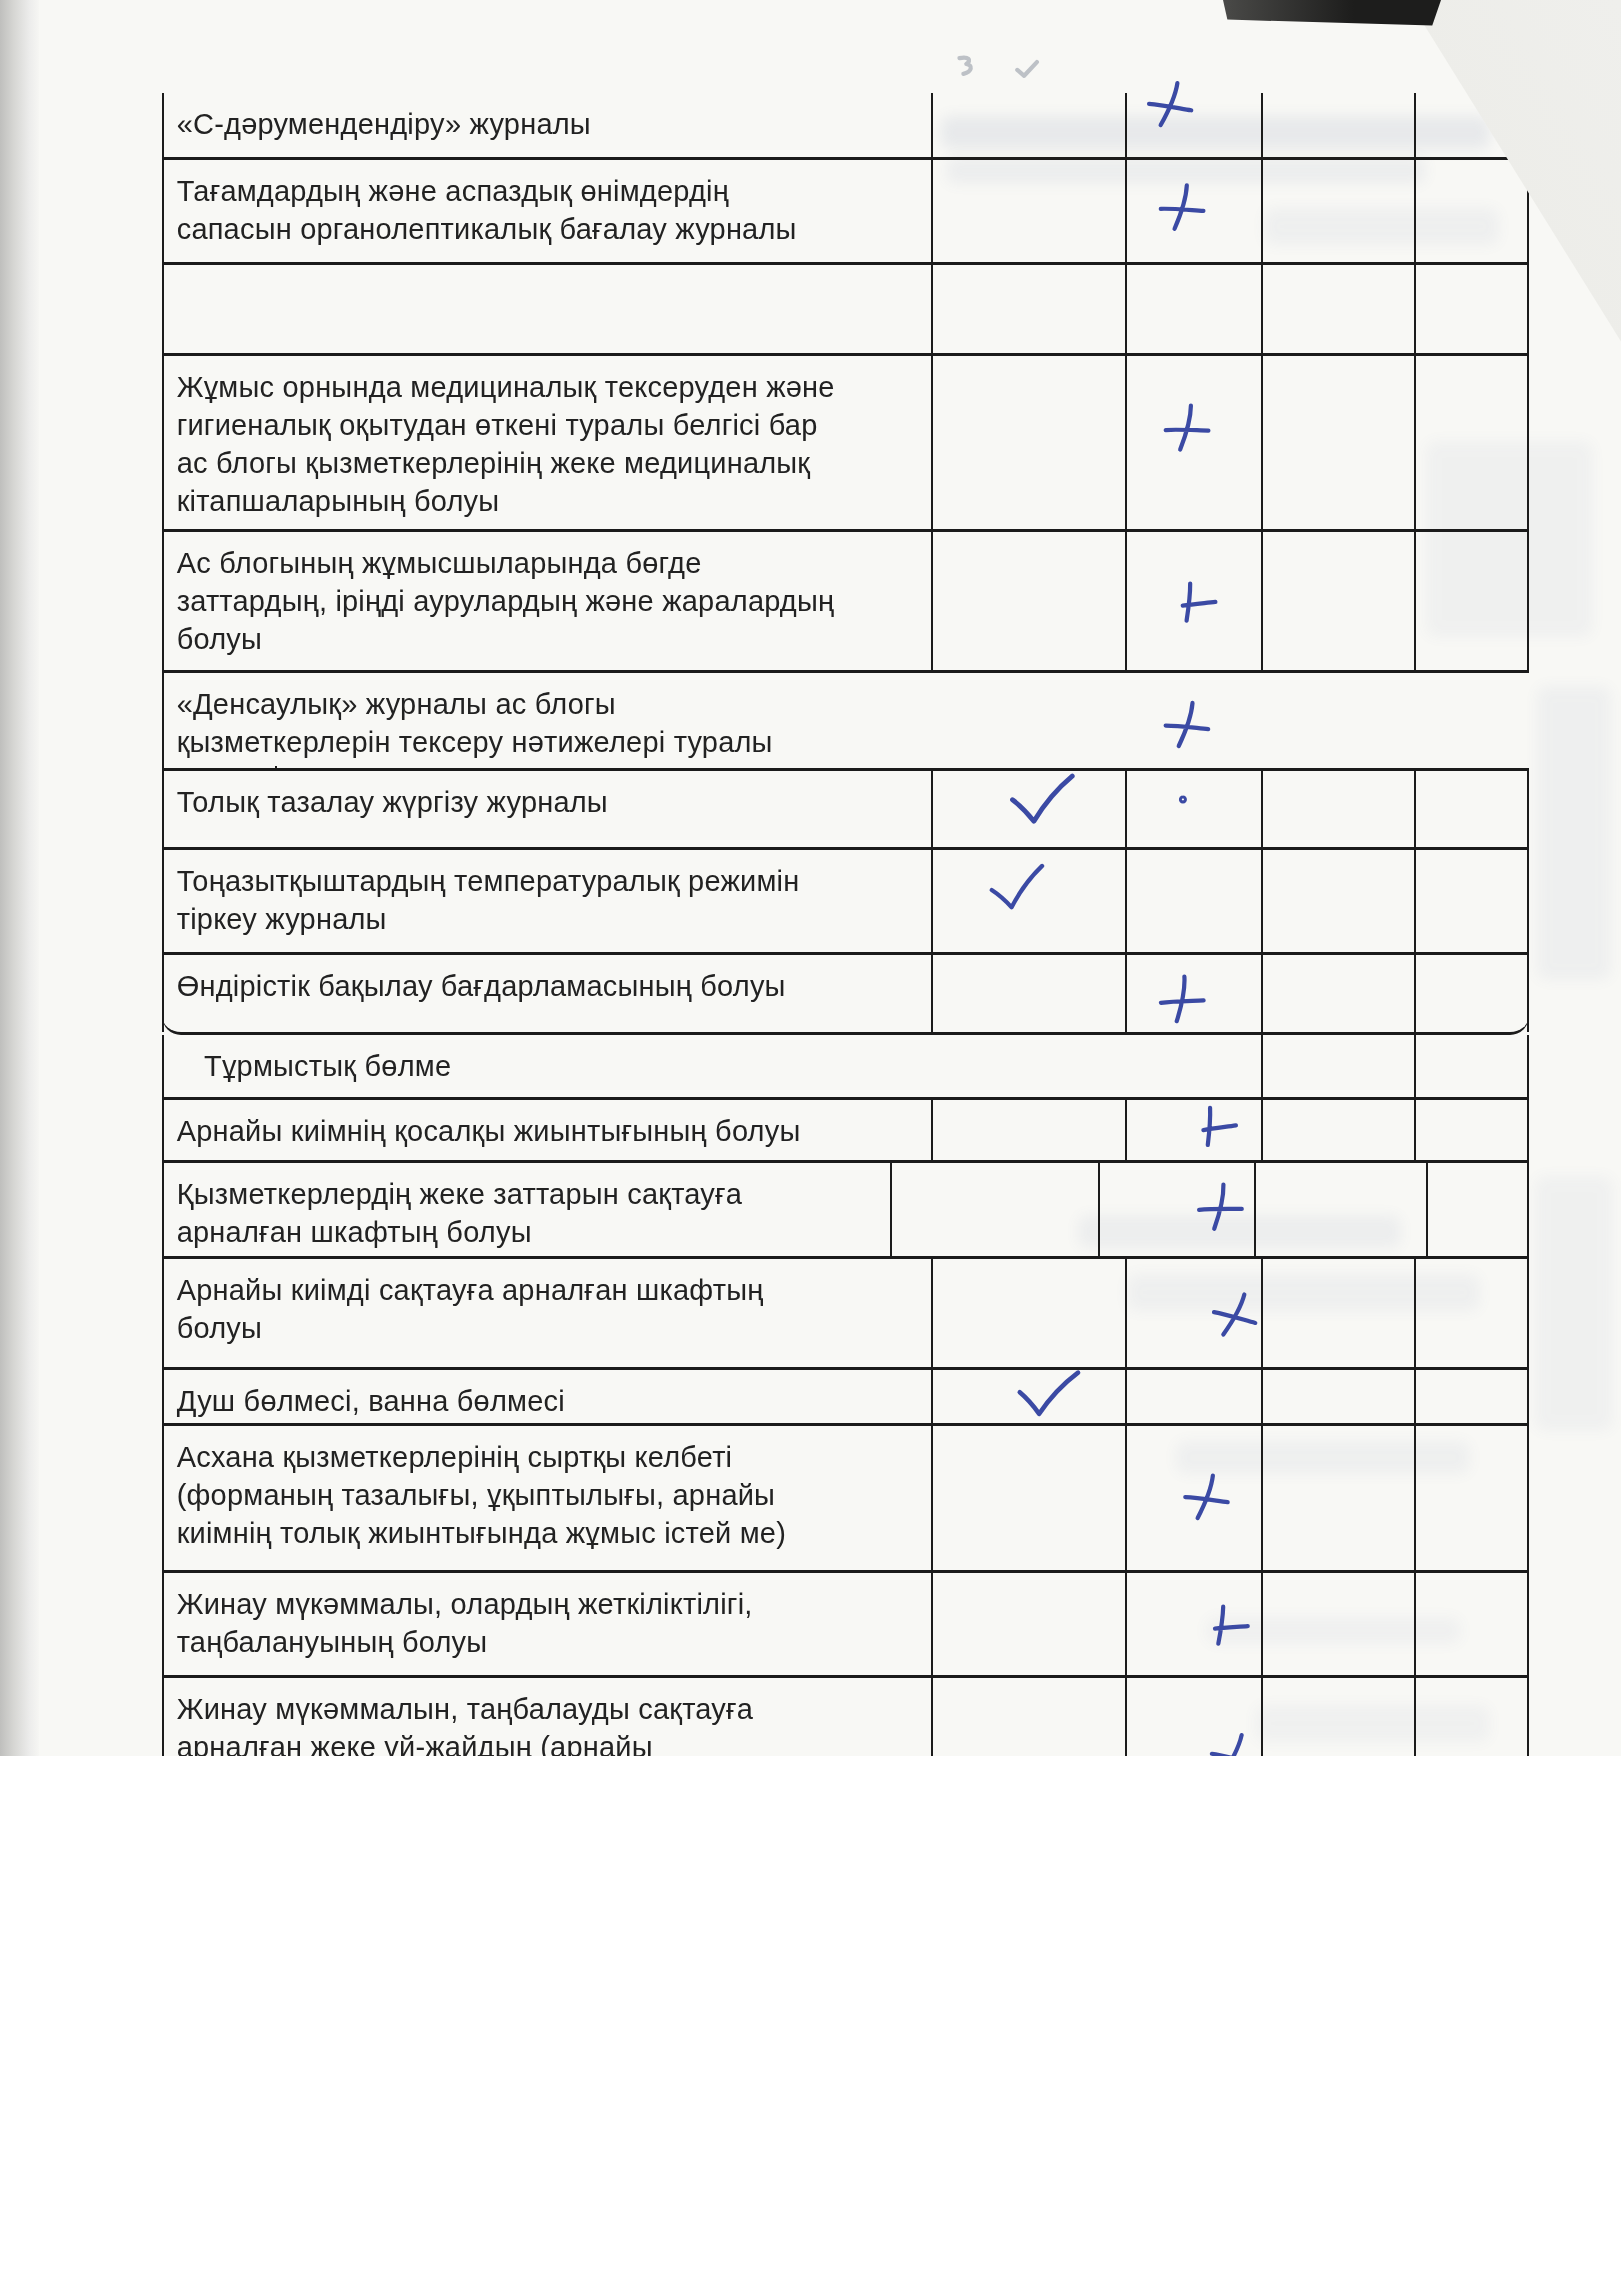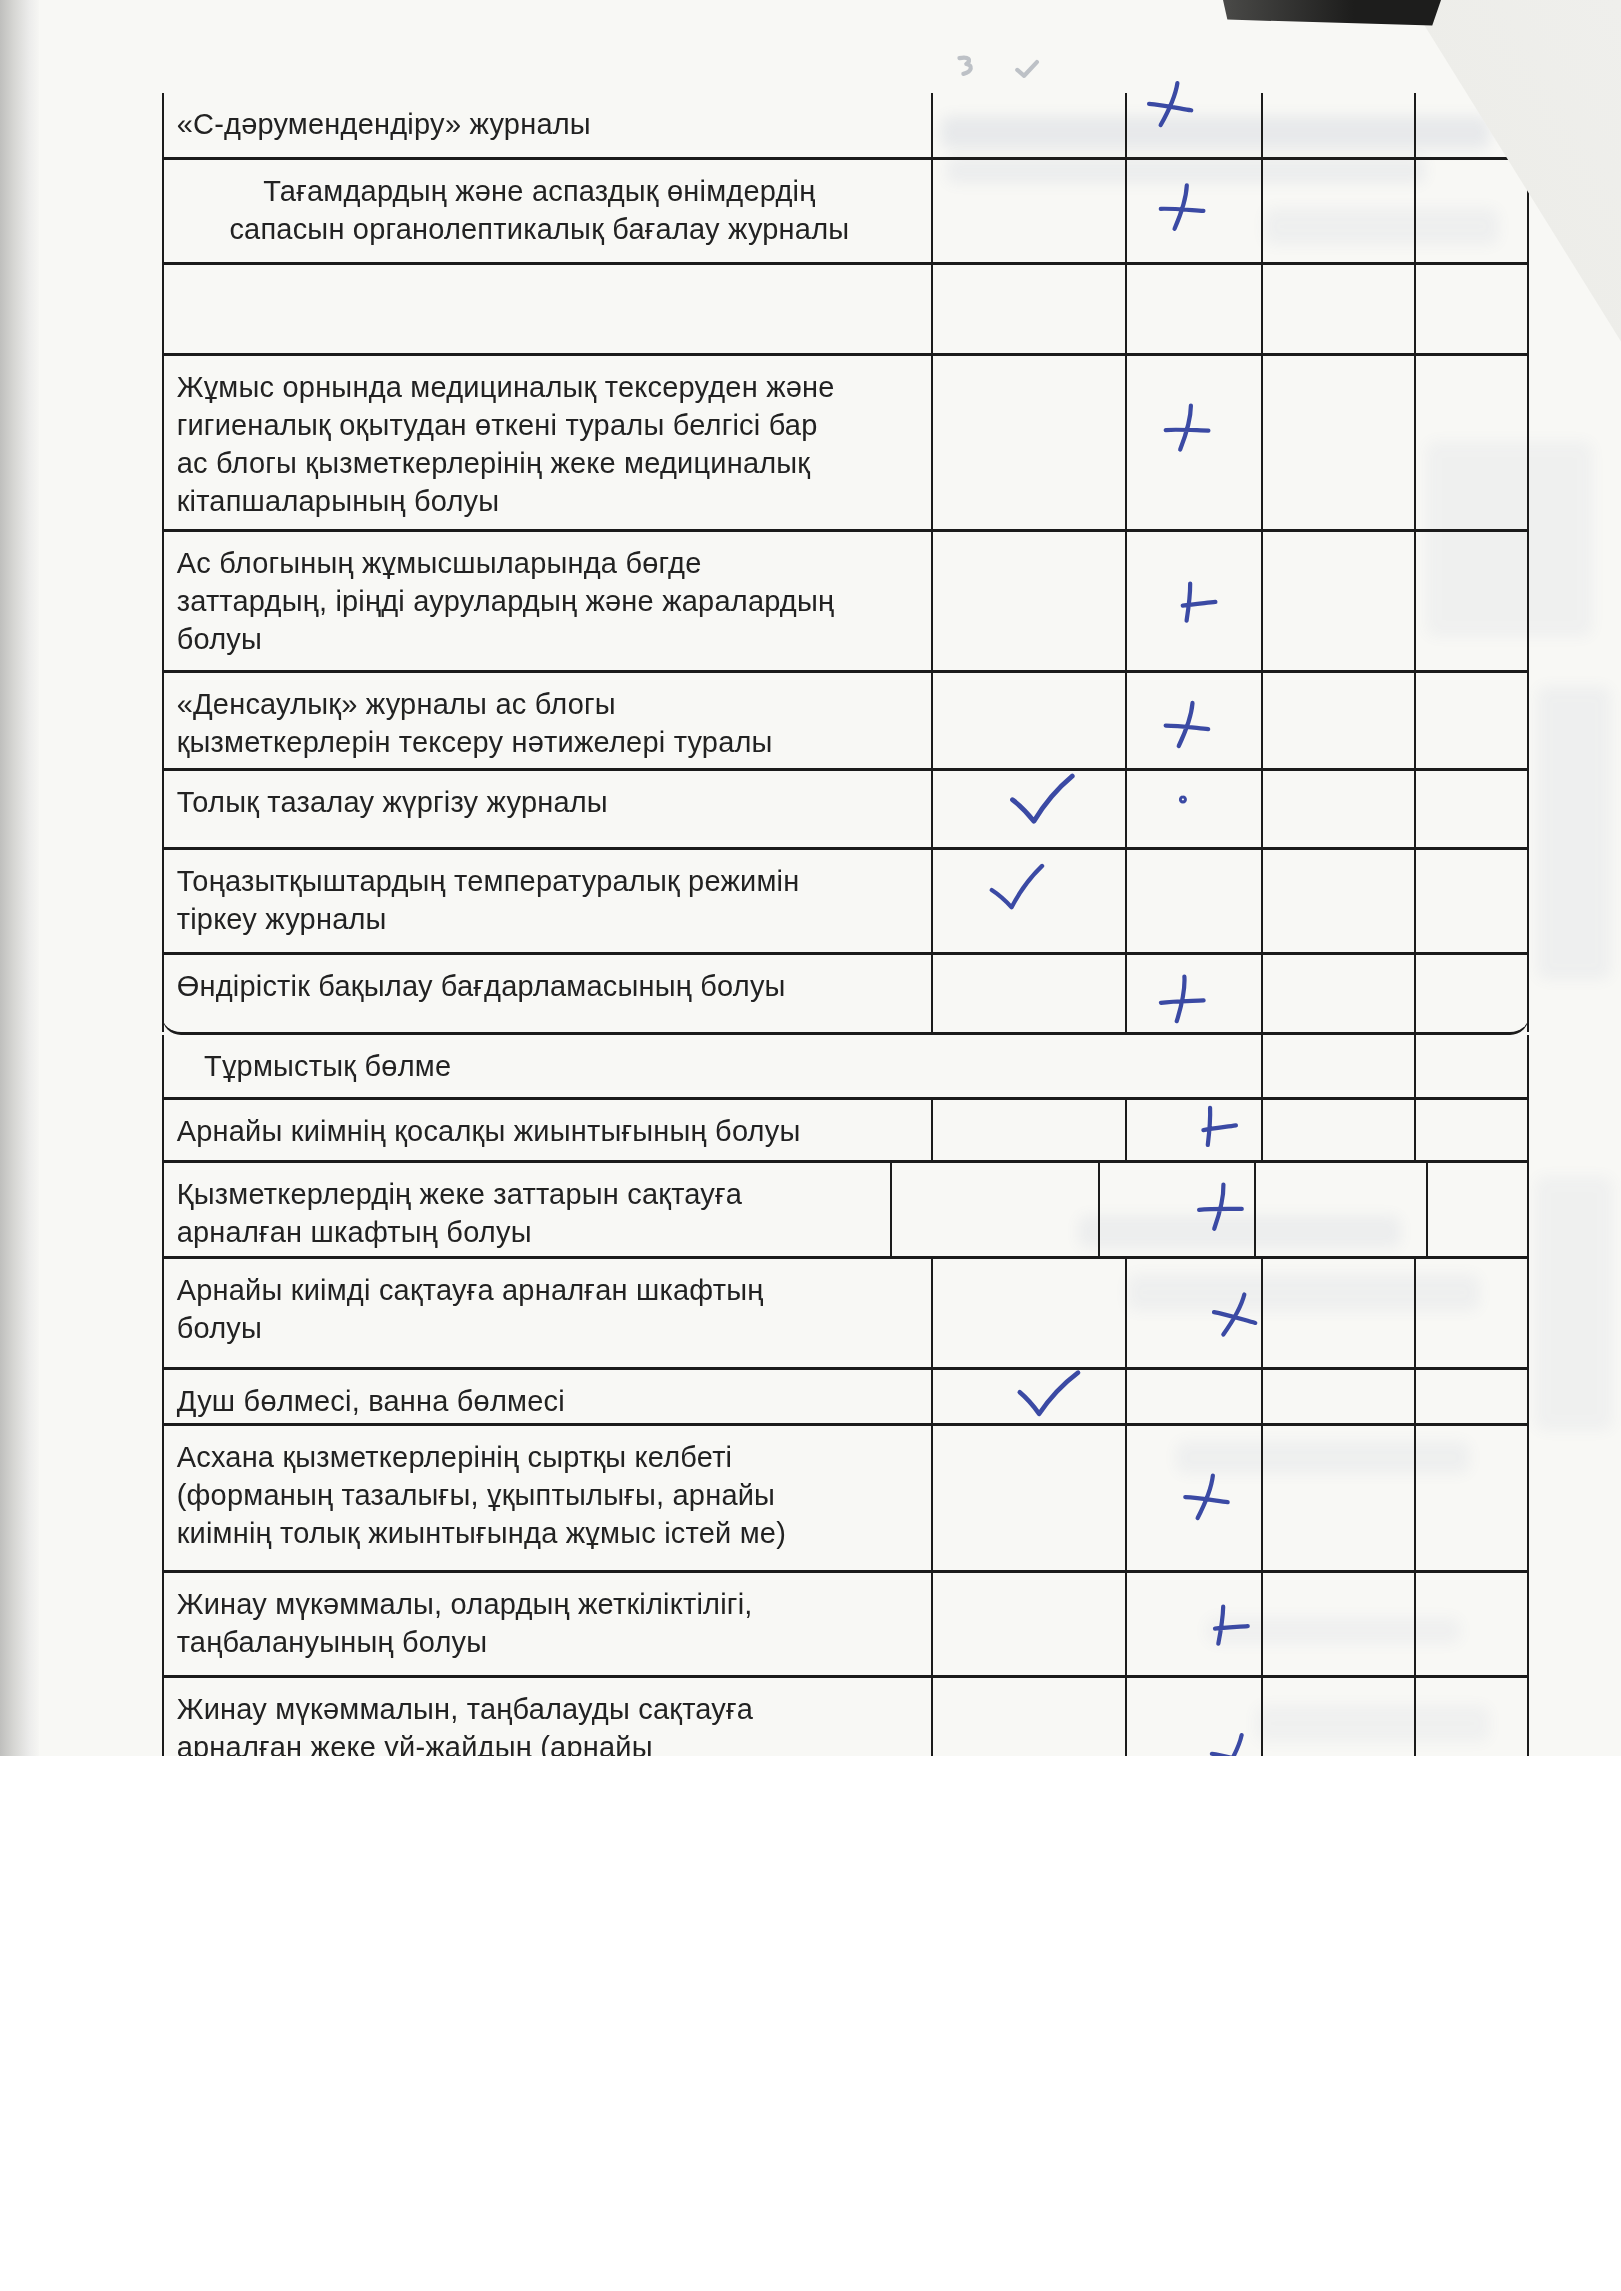--- a/index.html
+++ b/index.html
@@ -58,21 +58,21 @@
   <div class="doc-table">
       <div class="t-row" style="height: 67px;">
         <div class="cell label">
           <span>«С-дәрумендендіру» журналы</span>
         </div>
         <div class="cell c1"></div>
         <div class="cell c2"></div>
         <div class="cell c3"></div>
         <div class="cell c4 last"></div>
       </div>
-      <div class="t-row" style="height: 105px; text-align: center;">
+      <div class="t-row" style="height: 105px;">
         <div class="cell label">
           <span>Тағамдардың және аспаздық өнімдердің
 сапасын органолептикалық бағалау журналы</span>
         </div>
         <div class="cell c1"></div>
         <div class="cell c2"></div>
         <div class="cell c3"></div>
         <div class="cell c4 last"></div>
       </div>
       <div class="t-row" style="height: 91px;">
@@ -100,21 +100,21 @@
         <div class="cell label">
           <span>Ас блогының жұмысшыларында бөгде
 заттардың, іріңді аурулардың және жаралардың
 болуы</span>
         </div>
         <div class="cell c1"></div>
         <div class="cell c2"></div>
         <div class="cell c3"></div>
         <div class="cell c4 last"></div>
       </div>
-      <div class="t-row" style="height: 98px;">
+      <div class="t-row" style="height: 98px; flex-direction: column;">
         <div class="cell label">
           <span>«Денсаулық» журналы ас блогы
 қызметкерлерін тексеру нәтижелері туралы</span>
         </div>
         <div class="cell c1"></div>
         <div class="cell c2"></div>
         <div class="cell c3"></div>
         <div class="cell c4 last"></div>
       </div>
       <div class="t-row" style="height: 79px;">

